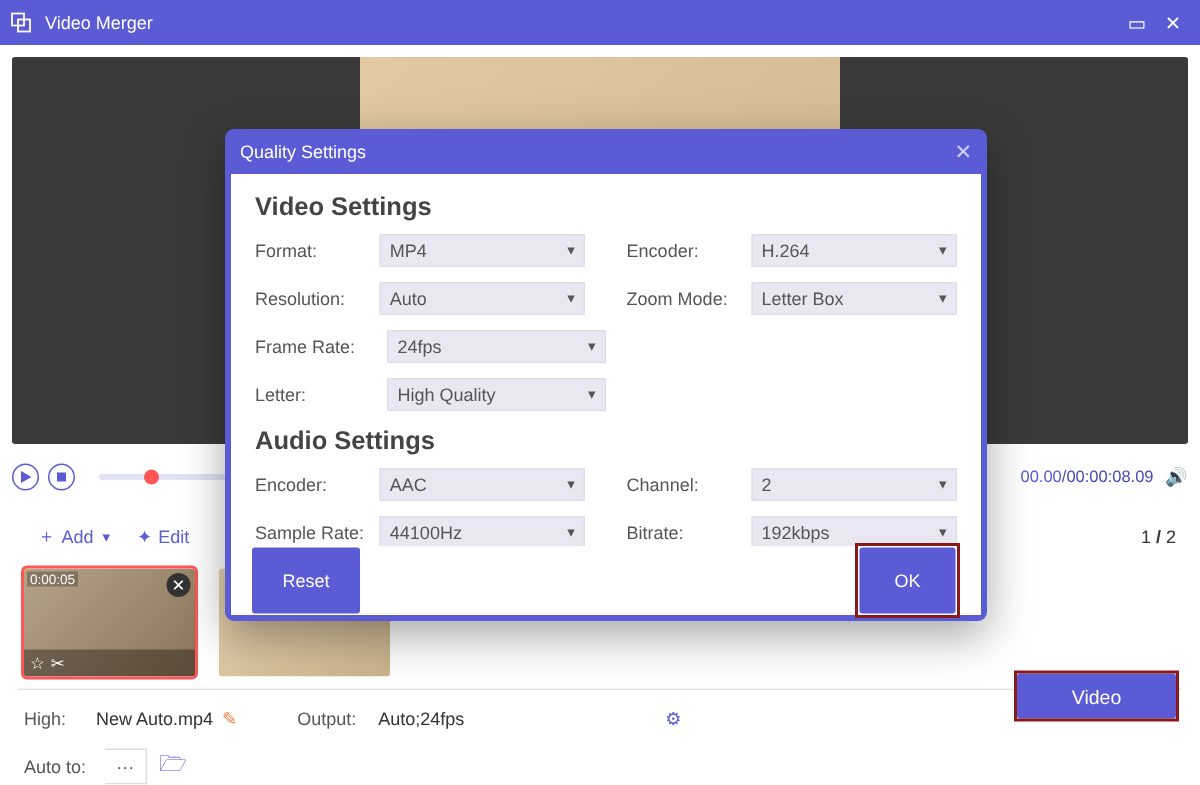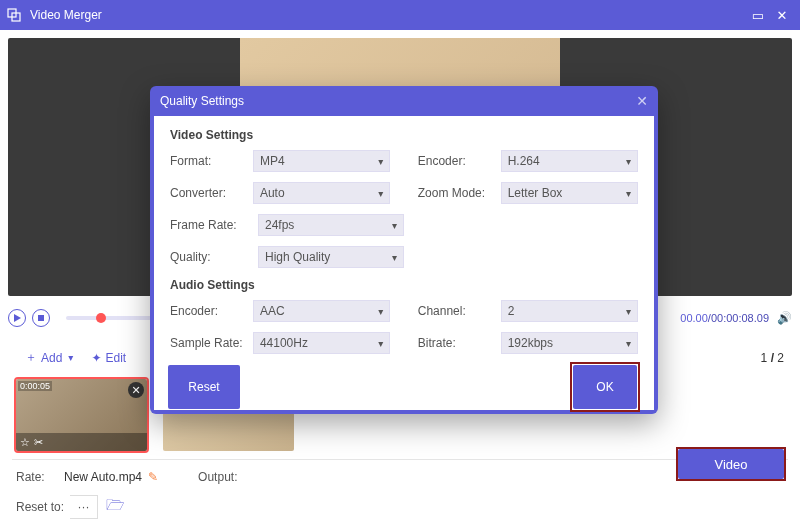--- a/index.html
+++ b/index.html
@@ -24,21 +24,21 @@
 .transport .time .blue{color:#5b5bd6}
 .transport .vol{margin-left:8px;color:#5b5bd6;cursor:pointer;}
 
 .toolbar { display:flex; align-items:center; padding: 8px 16px 4px 16px; font-size:12px; color:#5b5bd6;}
 .toolbar .btn { display:flex; align-items:center; gap:4px; padding:4px 8px; border:1px solid transparent; cursor:pointer; }
 .toolbar .chev{font-size:10px;margin-left:2px;}
 .toolbar .spacer{flex:1;}
 .pager{color:#333;font-size:12px;}
 
 .thumbs { padding: 4px 16px 8px 16px; display:flex; gap:16px; }
-.thumb { width:131px; height:72px; position:relative; border-radius:2px; overflow:hidden;}
+.thumb { width:114px; height:72px; position:relative; border-radius:2px; overflow:hidden;}
 .thumb.sel{outline:2px solid #f55;}
 .thumb .bg{width:100%;height:100%;background:linear-gradient(135deg,#b5a388,#8a7558);}
 .thumb .close{position:absolute;right:3px;top:3px;width:16px;height:16px;border-radius:50%;background:#333;color:#fff;font-size:11px;display:flex;align-items:center;justify-content:center;cursor:pointer;}
 .thumb .ts{position:absolute;left:2px;top:2px;color:#fff;font-size:9px;background:rgba(0,0,0,.25);padding:0 2px;}
 .thumb .ftr{position:absolute;left:0;bottom:0;height:18px;width:100%;display:flex;align-items:center;padding:0 4px;background:rgba(0,0,0,.35);}
 .thumb .ftr .ic{color:#fff;font-size:11px;margin-right:4px;cursor:pointer;}
 
 .divider{height:1px;background:#e5e5e5;margin:0 12px;}
 
 .bottom { padding: 10px 16px; font-size:12px; color:#333; }
@@ -55,21 +55,21 @@
 .export-hl{position:absolute;right:14px;bottom:42px;width:110px;height:34px;border:2px solid #8b1a1a;pointer-events:none;}
 
 
 .modal-back{position:absolute;inset:0;pointer-events:none;}
 .modal{position:absolute;left:150px;top:86px;width:508px;height:328px;background:#5b5bd6;border-radius:6px;box-shadow:0 10px 30px rgba(0,0,0,.35);display:flex;flex-direction:column;overflow:hidden;pointer-events:auto;}
 .modal .m-title{height:30px;display:flex;align-items:center;color:#fff;font-size:12px;padding:0 10px;}
 .modal .m-title .spacer{flex:1;}
 .modal .m-title .x{cursor:pointer;font-size:14px;color:#cfcff3;}
 .modal .m-body{flex:1;background:#fff;margin:0 4px;padding:10px 16px 4px 16px;font-size:12px;color:#333;overflow:auto;}
 .modal .m-foot{height:46px;background:#fff;margin:0 4px 4px 4px;padding:6px 14px;display:flex;align-items:center;}
-.modal .sect{font-weight:700;color:#444;margin:2px 0 8px 0;font-size:12px;}
+.modal .sect{font-weight:700;color:#444;margin:2px 0 8px 0;font-size:17px;}
 .form-row{display:flex;align-items:center;margin-bottom:10px;gap:10px;}
 .form-row .flabel{width:78px;color:#555;}
 .form-row .sel{height:22px;background:#e9e8f2;border:1px solid #dedcf0;padding:0 6px;display:flex;align-items:center;justify-content:space-between;color:#555;cursor:pointer;}
 .form-row .sel .cv{font-size:10px;color:#555;}
 .form-row .half{width:146px;}
 .form-row .gap{width:8px;}
 .form-row .rlabel{width:78px;color:#555;}
 .m-btn{height:44px;border:none;border-radius:2px;font-size:12px;color:#fff;background:#5b5bd6;cursor:pointer;}
 .m-btn.reset{width:72px;}
 .m-btn.cancel{width:76px;margin-right:8px;}
@@ -145,28 +145,33 @@
   </div>
   <div class="thumb">
     <div class="bg" style="background:linear-gradient(135deg,#e6d2ae,#c9b28d);"></div>
   </div>
 </div>
 
 <div class="divider"></div>
 
 <div class="bottom">
   <div class="row">
-    <span class="lbl">Rate:</span>
+    <span class="lbl">High:</span>
     <span class="val">New Auto.mp4</span>
     <span class="pencil">✎</span>
     <span style="width:40px"></span>
     <span class="lbl" style="min-width:54px">Output:</span>
+    <span class="out-box">
+      <span class="val">Auto;24fps</span>
+      <span style="width:120px"></span>
+      <span class="gear">⚙</span>
+    </span>
   </div>
   <div class="row">
-    <span class="lbl" style="min-width:54px">Reset to:</span>
+    <span class="lbl" style="min-width:54px">Auto to:</span>
     <span class="more">···</span>
     <span class="folder">🗁</span>
   </div>
 </div>
 
 <button class="export">Video</button>
 <div class="export-hl"></div>
 
 <div class="modal-back">
   <div class="modal">
@@ -186,21 +191,21 @@
           </div>
         <span class="gap"></span>
         <span class="rlabel">Encoder:</span>
         <div class="sel half">
             <span>H.264</span>
             <span class="cv">▾</span>
           </div>
       </div>
 
       <div class="form-row">
-        <span class="flabel">Converter:</span>
+        <span class="flabel">Resolution:</span>
         <div class="sel half">
             <span>Auto</span>
             <span class="cv">▾</span>
           </div>
         <span class="gap"></span>
         <span class="rlabel">Zoom Mode:</span>
         <div class="sel half">
             <span>Letter Box</span>
             <span class="cv">▾</span>
           </div>
@@ -208,21 +213,21 @@
 
       <div class="form-row">
         <span class="flabel">Frame Rate:</span>
         <div class="sel half">
             <span>24fps</span>
             <span class="cv">▾</span>
           </div>
       </div>
 
       <div class="form-row">
-        <span class="flabel">Quality:</span>
+        <span class="flabel">Letter:</span>
         <div class="sel half">
             <span>High Quality</span>
             <span class="cv">▾</span>
           </div>
       </div>
 
       <div class="sect">Audio Settings</div>
 
       <div class="form-row">
         <span class="flabel">Encoder:</span>

